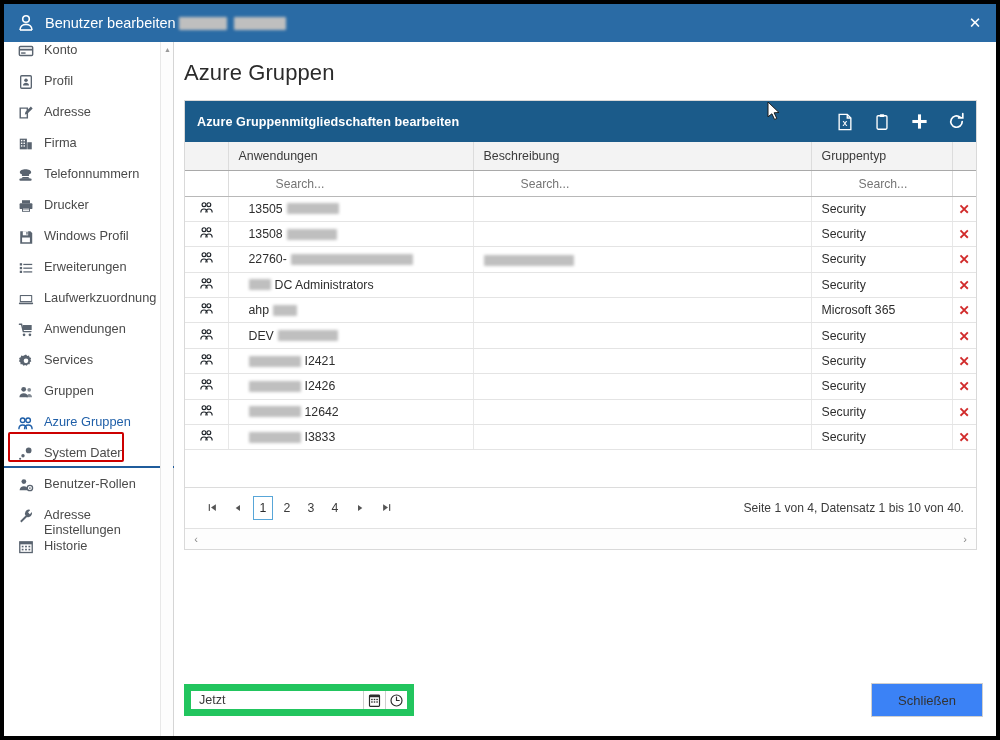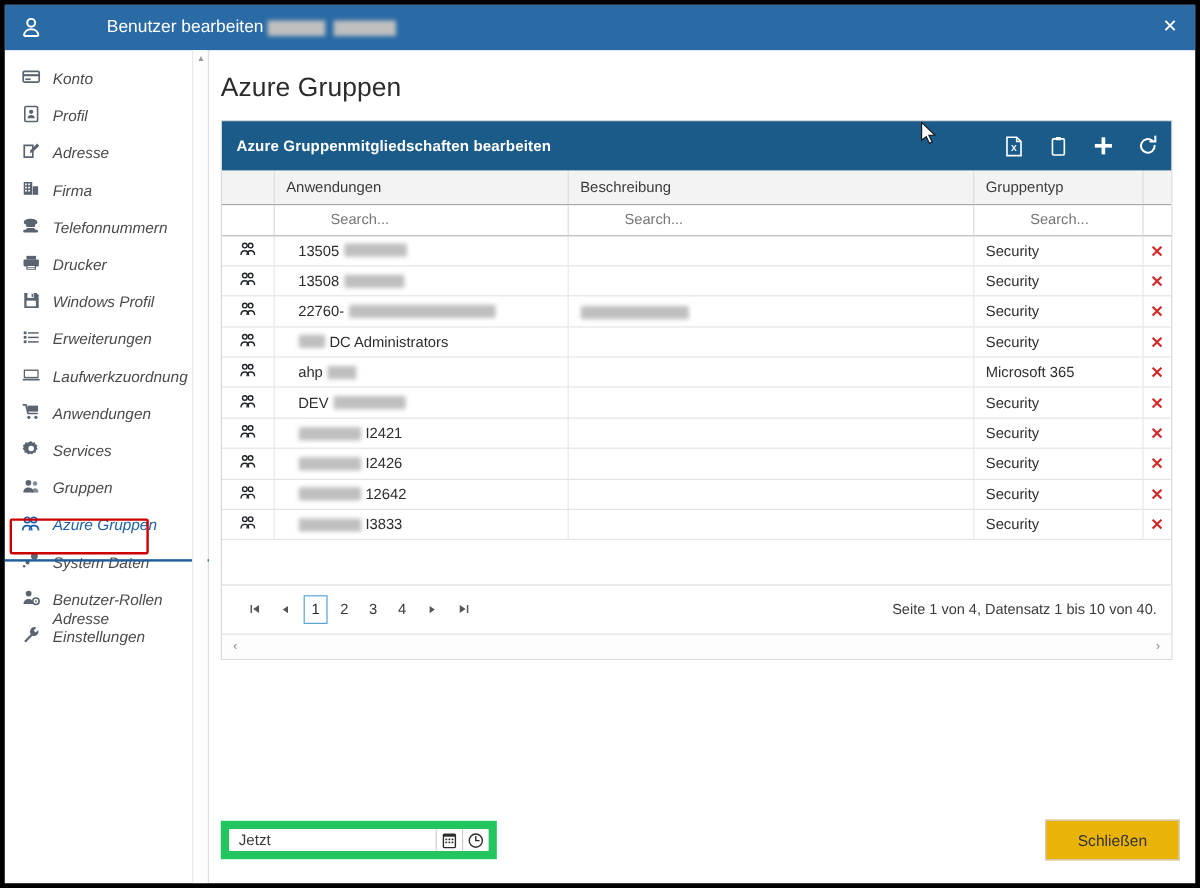--- a/index.html
+++ b/index.html
@@ -24,21 +24,21 @@
     width: 992px; height: 38px;
     background: #2a6ba5;
     color: #ffffff;
   }
   .titlebar .tb-inner {
     display: flex; align-items: center; height: 38px;
     padding-left: 12px;
   }
   .tb-user-icon { width: 20px; height: 20px; margin-right: 9px; flex: none; }
   .tb-title {
-    font-size: 14.5px; color: #ffffff; white-space: nowrap; margin-left: 44px;
+    font-size: 14.5px; color: #ffffff; white-space: nowrap;
   }
   .redact {
     display: inline-block;
     background: #bfbfbf;
     border-radius: 1px;
     vertical-align: middle;
     filter: blur(1.6px);
   }
   .tb-redact-wrap { display: inline-flex; align-items: center; gap: 7px; margin-left: 3px; }
   .tb-close {
@@ -59,24 +59,24 @@
     position: absolute; right: 0; top: 0; width: 13px; height: 694px;
     background: #fdfdfd; border-left: 1px solid #e8e8e8;
   }
   .side-scroll-arrow {
     position: absolute; left: 3px; top: 4px;
     width: 7px; height: 7px; color: #9a9a9a; font-size: 7px;
     line-height: 7px; text-align: center;
   }
   .side-list { position: absolute; left: 0; top: 0; width: 157px; }
   .side-item {
-    display: flex; align-items: flex-end;
+    display: flex; align-items: flex-start;
     height: 31px; padding-left: 12px;
     font-size: 12.8px; color: #4a4a4a;
-    cursor: pointer; position: relative; font-style: italic;
+    cursor: pointer; position: relative;
   }
   .side-item .si-icon {
     width: 19px; height: 18px; margin-right: 9px; flex: none;
     display: flex; align-items: center; justify-content: center;
     color: #5a6470;
   }
   .side-item.active { color: #1f5fa8; }
   .side-item.active .si-icon { color: #1f5fa8; }
   .side-divider {
     position: absolute; left: 0; width: 170px; height: 2px;
@@ -213,21 +213,21 @@
     font-family: "Liberation Sans", sans-serif;
   }
   .dt-btn {
     width: 31px; border-left: 1px solid #cfcfcf;
     display: flex; align-items: center; justify-content: center;
     cursor: pointer; color: #2b2b2b; background: #ffffff;
   }
   .close-btn {
     position: absolute; right: 13px; bottom: 19px;
     width: 112px; height: 34px;
-    background: #eab308; border: 1px solid #cfcfcf;
+    background: #3b82f6; border: 1px solid #cfcfcf;
     font-size: 13px; color: #333; cursor: pointer;
     display: flex; align-items: center; justify-content: center;
     font-family: "Liberation Sans", sans-serif;
   }
 
   .cursor { position: absolute; left: 763px; top: 97px; width: 14px; height: 21px; }
 </style>
 </head>
 <body>
 
@@ -434,20 +434,35 @@
 
       <div class="side-item">
         <span class="si-icon">
           <svg viewBox="0 0 18 18" width="16" height="16">
               <path d="M12.6 1.8a4.3 4.3 0 00-4 6.7L2.4 14.7l1.5 1.5 6.2-6.2a4.3 4.3 0 005.5-5.4l-2.3 2.3-2-2 2.3-2.3a4.4 4.4 0 00-1-.8z" fill="currentColor"></path>
             </svg>
         </span>
         <span>Adresse Einstellungen</span>
       </div>
 
+      <div class="side-item">
+        <span class="si-icon">
+          <svg viewBox="0 0 18 18" width="16" height="16">
+              <rect x="2" y="3.2" width="14" height="12" fill="none" stroke="currentColor" stroke-width="1.5"></rect>
+              <rect x="2" y="3.2" width="14" height="2.8" fill="currentColor"></rect>
+              <rect x="4.2" y="7.6" width="2" height="1.8" fill="currentColor"></rect>
+              <rect x="8" y="7.6" width="2" height="1.8" fill="currentColor"></rect>
+              <rect x="11.8" y="7.6" width="2" height="1.8" fill="currentColor"></rect>
+              <rect x="4.2" y="11" width="2" height="1.8" fill="currentColor"></rect>
+              <rect x="8" y="11" width="2" height="1.8" fill="currentColor"></rect>
+              <rect x="11.8" y="11" width="2" height="1.8" fill="currentColor"></rect>
+            </svg>
+        </span>
+        <span>Historie</span>
+      </div>
 
     </div>
 
     <div class="side-divider" style="top:424px;"></div>
     <div class="annot-box" style="left:4px; top:390px; width:116px; height:30px;"></div>
 
     <div class="side-scroll">
       <div class="side-scroll-arrow">▲</div>
     </div>
   </div>

